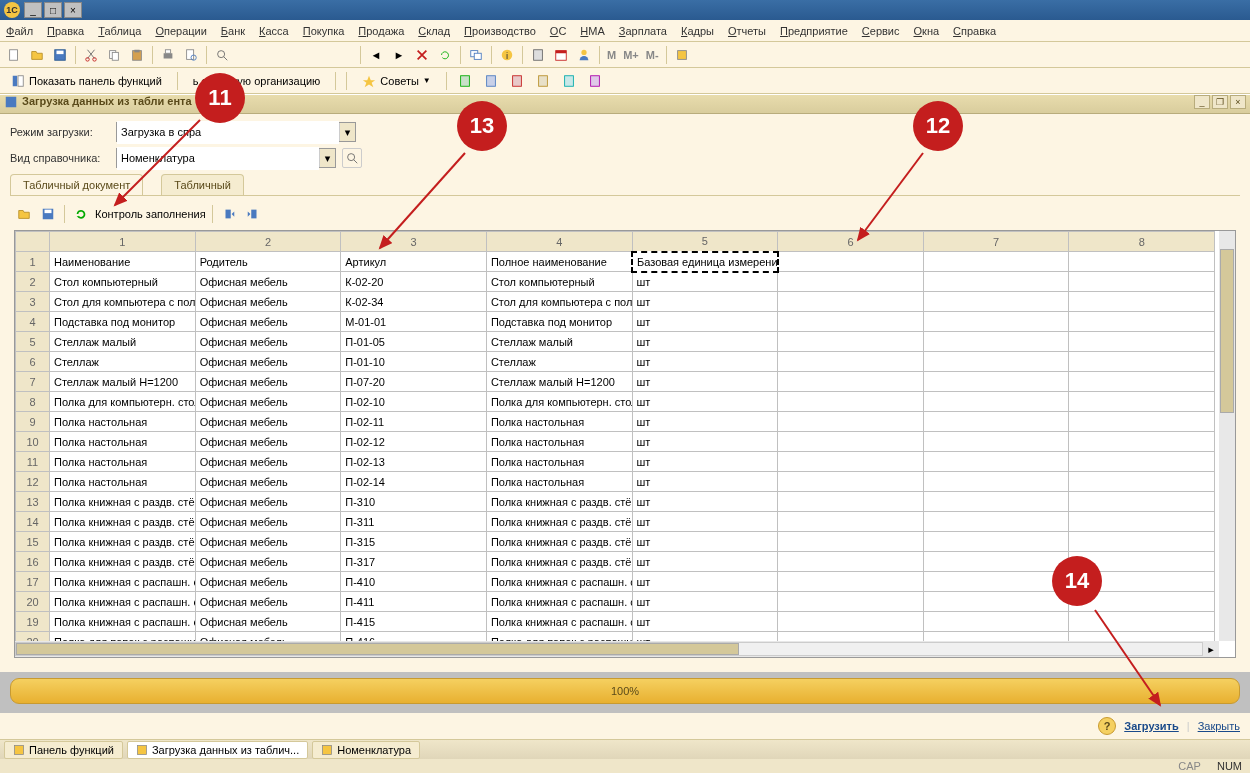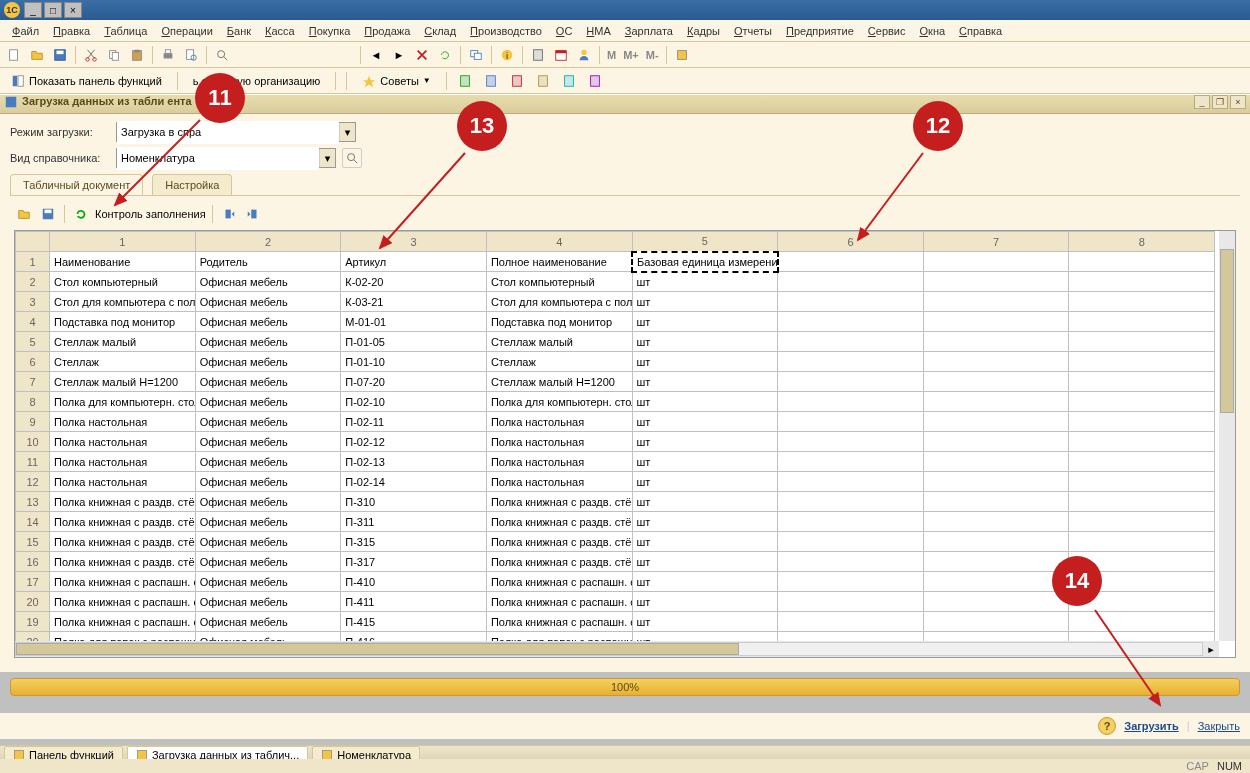--- a/index.html
+++ b/index.html
@@ -2,63 +2,63 @@
 <html><head>
 <meta charset="utf-8">
 <style>
 *{box-sizing:border-box;margin:0;padding:0;font-family:Arial,sans-serif;font-size:11px}
 body{background:#c0c0c0;width:1250px;height:773px;overflow:hidden;position:relative}
 .titlebar{background:linear-gradient(#3a6ea5,#2a5a90);height:20px;display:flex;align-items:center;padding:0 4px;color:#fff}
 .titlebar .logo{width:16px;height:16px;background:#f5c542;border-radius:50%;margin-right:4px;display:flex;align-items:center;justify-content:center;font-size:9px;font-weight:bold;color:#333}
 .titlebar .title{flex:1;font-weight:bold}
 .titlebar .win-btns{display:flex;gap:2px}
 .titlebar .win-btn{width:18px;height:16px;background:#c0c0c0;border:1px solid #888;display:flex;align-items:center;justify-content:center;font-size:10px;color:#000}
-.menubar{background:#fdf5e3;height:22px;display:flex;align-items:center;padding:0 6px;gap:2px;border-bottom:1px solid #d4c89a}
+.menubar{background:#fdf5e3;height:22px;display:flex;align-items:center;padding:0 0;gap:2px;border-bottom:1px solid #d4c89a}
 .menubar .mi{padding:2px 6px;color:#333}
 .menubar .mi u{text-decoration:underline}
 .toolbar{background:#fdf5e3;height:26px;display:flex;align-items:center;padding:0 4px;gap:3px;border-bottom:1px solid #d4c89a}
 .tb-btn{width:20px;height:20px;display:flex;align-items:center;justify-content:center;border:1px solid transparent;border-radius:2px}
 .tb-btn svg{width:14px;height:14px}
 .tb-sep{width:1px;height:18px;background:#d4c89a;margin:0 2px}
 .tb-text-btn{display:flex;align-items:center;gap:4px;padding:2px 6px;border:1px solid transparent}
 .toolbar2{background:#fdf5e3;height:26px;display:flex;align-items:center;padding:0 4px;gap:6px;border-bottom:1px solid #d4c89a}
 .subwin-header{background:linear-gradient(#e8dcad,#d9cd9d);height:20px;display:flex;align-items:flex-start;padding:0 4px;border-top:1px solid #fff;border-bottom:1px solid #b8ac7c}
 .subwin-header .sw-title{flex:1;font-weight:bold;color:#5a4a1a}
 .subwin-header .sw-icon{width:14px;height:14px;margin-right:4px}
 .content{background:#fdf5e3;padding:8px 10px}
 .form-row{display:flex;align-items:center;margin-bottom:6px;gap:6px}
 .form-row label{width:100px;color:#333}
 .combo{display:flex;align-items:center;background:#fff;border:1px solid #999;height:20px}
 .combo input{border:none;outline:none;padding:0 4px;height:23px;flex:1}
 .combo .dd{width:16px;height:18px;background:#efe6c9;border-left:1px solid #ccc;display:flex;align-items:center;justify-content:center}
-.tabs{display:flex;gap:9px;margin-top:4px}
+.tabs{display:flex;gap:18px;margin-top:4px}
 .tab{padding:4px 12px;background:#f5ecd0;border:1px solid #d4c89a;border-bottom:none;border-radius:4px 4px 0 0;color:#5a4a1a}
 .tab.active{background:#fdf5e3;font-weight:normal}
 .tab-body{background:#fdf5e3;border-top:1px solid #d4c89a;padding:6px 4px}
 .tb-inner{display:flex;align-items:center;gap:4px;padding:2px 0}
 .grid-wrap{position:relative;background:#fff;border:1px solid #999;margin-top:4px;height:428px;overflow:hidden}
 .grid{border-collapse:collapse;table-layout:fixed;width:1200px}
 .grid th,.grid td{border:1px solid #c0c0c0;padding:2px 4px;height:20px;text-align:left;white-space:nowrap;overflow:hidden}
 .grid th{background:#efe6c9;font-weight:normal;text-align:center;color:#666}
 .grid .rownum{background:#efe6c9;text-align:center;width:34px;color:#666}
 .grid .hdr-row td{font-size:11px}
 .grid .sel-cell{border:2px dashed #000}
 .scroll-h{position:absolute;bottom:0;left:0;right:16px;height:16px;background:#e8e8e8;display:flex;align-items:center}
 .scroll-h .track{flex:1;height:14px;background:#f0f0f0;border:1px solid #ccc;position:relative}
 .scroll-h .thumb{position:absolute;left:0;width:61%;height:12px;background:#d4c89a;border:1px solid #aaa}
 .scroll-v{position:absolute;top:0;bottom:16px;right:0;width:16px;background:#e8e8e8}
 .scroll-v .thumb{position:absolute;top:18px;width:14px;left:1px;height:40%;background:#d4c89a;border:1px solid #aaa}
-.progress{background:linear-gradient(#f5d060,#e8b030);height:18px;margin:6px 10px;border:1px solid #c89a30;border-radius:4px;display:flex;align-items:center;justify-content:center;color:#5a4a1a}
+.progress{background:linear-gradient(#f5d060,#e8b030);height:26px;margin:6px 10px;border:1px solid #c89a30;border-radius:9px;display:flex;align-items:center;justify-content:center;color:#5a4a1a}
 .footer{position:absolute;bottom:34px;left:0;right:0;height:26px;background:#fdf5e3;display:flex;align-items:center;justify-content:flex-end;padding:0 10px;gap:8px}
 .footer .help{width:18px;height:18px;border-radius:50%;background:#f5d060;border:1px solid #c89a30;display:flex;align-items:center;justify-content:center;color:#5a4a1a;font-weight:bold}
 .footer .btn{color:#1a4a8a;font-weight:bold;text-decoration:underline}
-.taskbar{position:absolute;bottom:14px;left:0;right:0;height:14px;background:linear-gradient(#efe6c9,#e0d6b9);display:flex;padding:0 4px;gap:4px;border-top:1px solid #d4c89a}
+.taskbar{position:absolute;bottom:14px;left:0;right:0;height:20px;background:linear-gradient(#efe6c9,#e0d6b9);display:flex;align-items:center;padding:0 4px;gap:4px;border-top:1px solid #d4c89a}
 .task-btn{display:flex;align-items:center;gap:4px;padding:2px 8px;background:#f5ecd0;border:1px solid #d4c89a;border-radius:2px;height:18px}
 .task-btn.active{background:#fff}
-.statusbar{position:absolute;bottom:0;left:0;right:0;height:14px;background:#efe6c9;display:flex;align-items:center;justify-content:flex-end;padding:0 8px;gap:8px;font-size:10px;color:#888}
+.statusbar{position:absolute;bottom:0;left:0;right:0;height:14px;background:#efe6c9;display:flex;align-items:center;justify-content:flex-end;padding:0 8px;gap:16px;font-size:10px;color:#888}
 .callout{position:absolute;width:50px;height:50px;border-radius:50%;background:#c41e1e;color:#fff;display:flex;align-items:center;justify-content:center;font-size:22px;font-weight:bold;z-index:100}
 .arrow{position:absolute;z-index:99}
 .subwin-header .win-btn{width:16px;height:14px;background:#efe6c9;border:1px solid #b8ac7c;display:flex;align-items:center;justify-content:center;font-size:9px;color:#5a4a1a;margin-left:2px}
 </style>
 </head>
 <body>
 
 <div class="titlebar">
   <div class="logo">1C</div>
   <div class="win-btns">
@@ -286,21 +286,21 @@
     <div class="tb-btn" style="border:1px solid #ccc">
         <svg viewBox="0 0 16 16">
           <circle cx="7" cy="7" r="4" fill="none" stroke="#666"></circle>
           <path d="M10 10l4 4" stroke="#666"></path>
         </svg>
       </div>
   </div>
 
   <div class="tabs">
     <div class="tab active">Табличный документ</div>
-    <div class="tab">Настройка</div>
+    <div class="tab">Табличный</div>
   </div>
 
   <div class="tab-body">
     <div class="tb-inner">
       <div class="tb-btn">
           <svg viewBox="0 0 16 16">
             <path d="M2 4h5l1 2h6v7H2z" fill="#f5c542" stroke="#b8902a"></path>
           </svg>
         </div>
       <div class="tb-btn">
@@ -365,21 +365,21 @@
               <td>Стол компьютерный</td>
               <td>шт</td>
               <td></td>
               <td></td>
               <td></td>
             </tr>
             <tr>
               <td class="rownum">3</td>
               <td>Стол для компьютера с полкой</td>
               <td>Офисная мебель</td>
-              <td>К-03-21</td>
+              <td>К-02-34</td>
               <td>Стол для компьютера с полкой</td>
               <td>шт</td>
               <td></td>
               <td></td>
               <td></td>
             </tr>
             <tr>
               <td class="rownum">4</td>
               <td>Подставка под монитор</td>
               <td>Офисная мебель</td>

